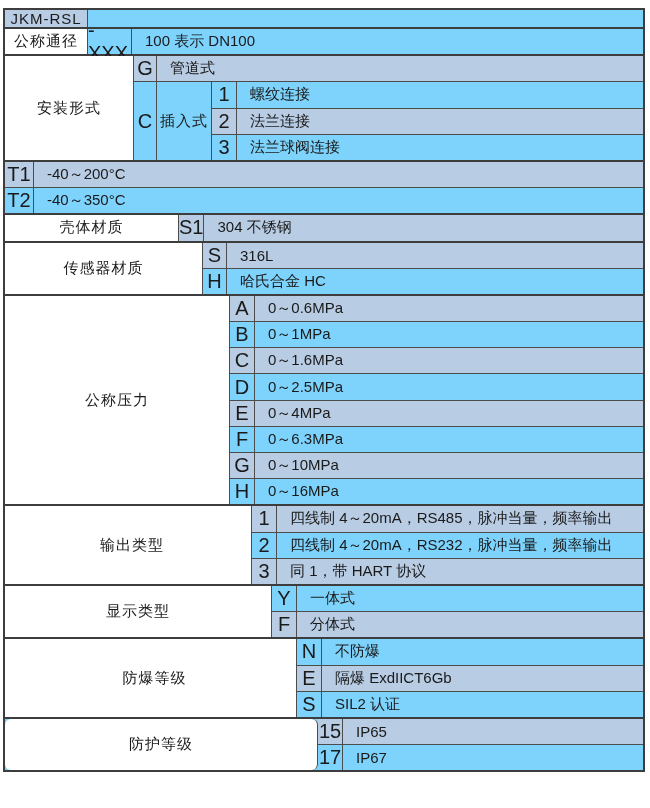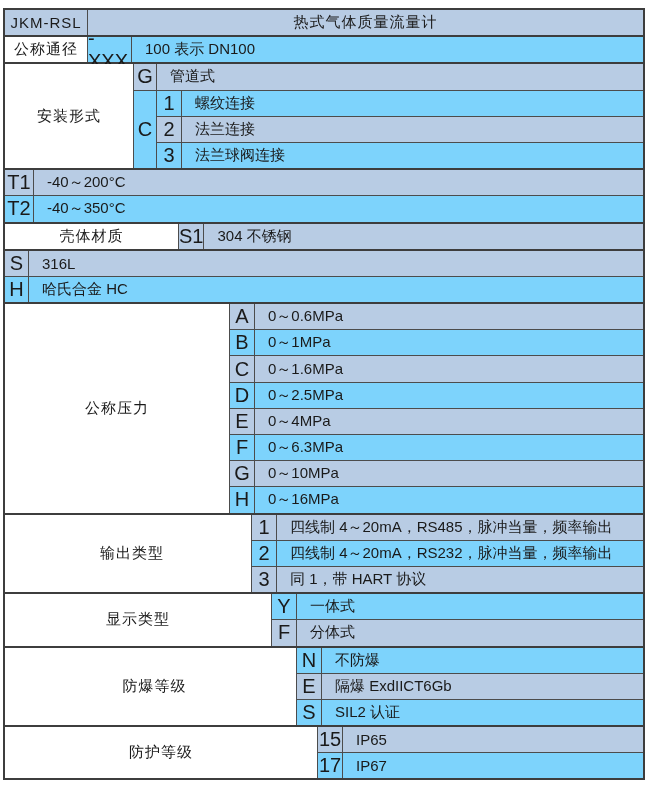--- a/index.html
+++ b/index.html
@@ -31,37 +31,32 @@
   .value-cell{
     flex:1 1 auto;display:flex;align-items:center;padding-left:13px;
     font-size:15px;min-width:0;box-sizing:border-box;white-space:nowrap;
   }
   .center{justify-content:center;padding-left:0;letter-spacing:1px;}
   .blue{background:#B8CCE4;}
   
   .lw83{flex:0 0 83px;}  .lw129{flex:0 0 129px;} .lw150{flex:0 0 150px;}
   .lw174{flex:0 0 174px;}.lw198{flex:0 0 198px;} .lw225{flex:0 0 225px;}
   .lw247{flex:0 0 247px;padding-left:8px;}.lw267{flex:0 0 267px;} .lw292{flex:0 0 292px;padding-left:8px;}
-  .lw313{flex:0 0 313px;}
+  .lw313{flex:0 0 313px;border-radius:6px;}
   
   .cw23{flex:0 0 23px;} .cw24{flex:0 0 24px;} .cw25{flex:0 0 25px;}
   .cw29{flex:0 0 29px;} .cw44{flex:0 0 44px;} .cw55{flex:0 0 55px;}
 </style>
 </head>
 <body>
 
 <div class="spec-table">
 
   <div class="sec">
     <div class="label-cell lw83 blue">JKM-RSL</div>
-    <div class="rows">
-      <div class="row blue">
-        <div class="value-cell center">热式气体质量流量计</div>
-      </div>
-    </div>
   </div>
 
   <div class="sec">
     <div class="label-cell lw83">公称通径</div>
     <div class="rows">
       <div class="row">
         <div class="code-cell cw44">-XXX</div>
         <div class="value-cell">100 表示 DN100</div>
       </div>
     </div>
@@ -69,20 +64,21 @@
 
   <div class="sec">
     <div class="label-cell lw129">安装形式</div>
     <div class="rows">
       <div class="row blue">
         <div class="code-cell cw23">G</div>
         <div class="value-cell">管道式</div>
       </div>
       <div class="insert-block">
         <div class="code-cell cw23">C</div>
+        <div class="code-cell cw55 mid">插入式</div>
         <div class="rows">
           <div class="row">
             <div class="code-cell cw25">1</div>
             <div class="value-cell">螺纹连接</div>
           </div>
           <div class="row blue">
             <div class="code-cell cw25">2</div>
             <div class="value-cell">法兰连接</div>
           </div>
           <div class="row">
@@ -111,20 +107,21 @@
     <div class="label-cell lw174">壳体材质</div>
     <div class="rows">
       <div class="row blue">
         <div class="code-cell cw25">S1</div>
         <div class="value-cell">304 不锈钢</div>
       </div>
     </div>
   </div>
 
   <div class="sec">
+    <div class="label-cell lw198">传感器材质</div>
     <div class="rows">
       <div class="row blue">
         <div class="code-cell cw24">S</div>
         <div class="value-cell">316L</div>
       </div>
       <div class="row">
         <div class="code-cell cw24">H</div>
         <div class="value-cell">哈氏合金 HC</div>
       </div>
     </div>

